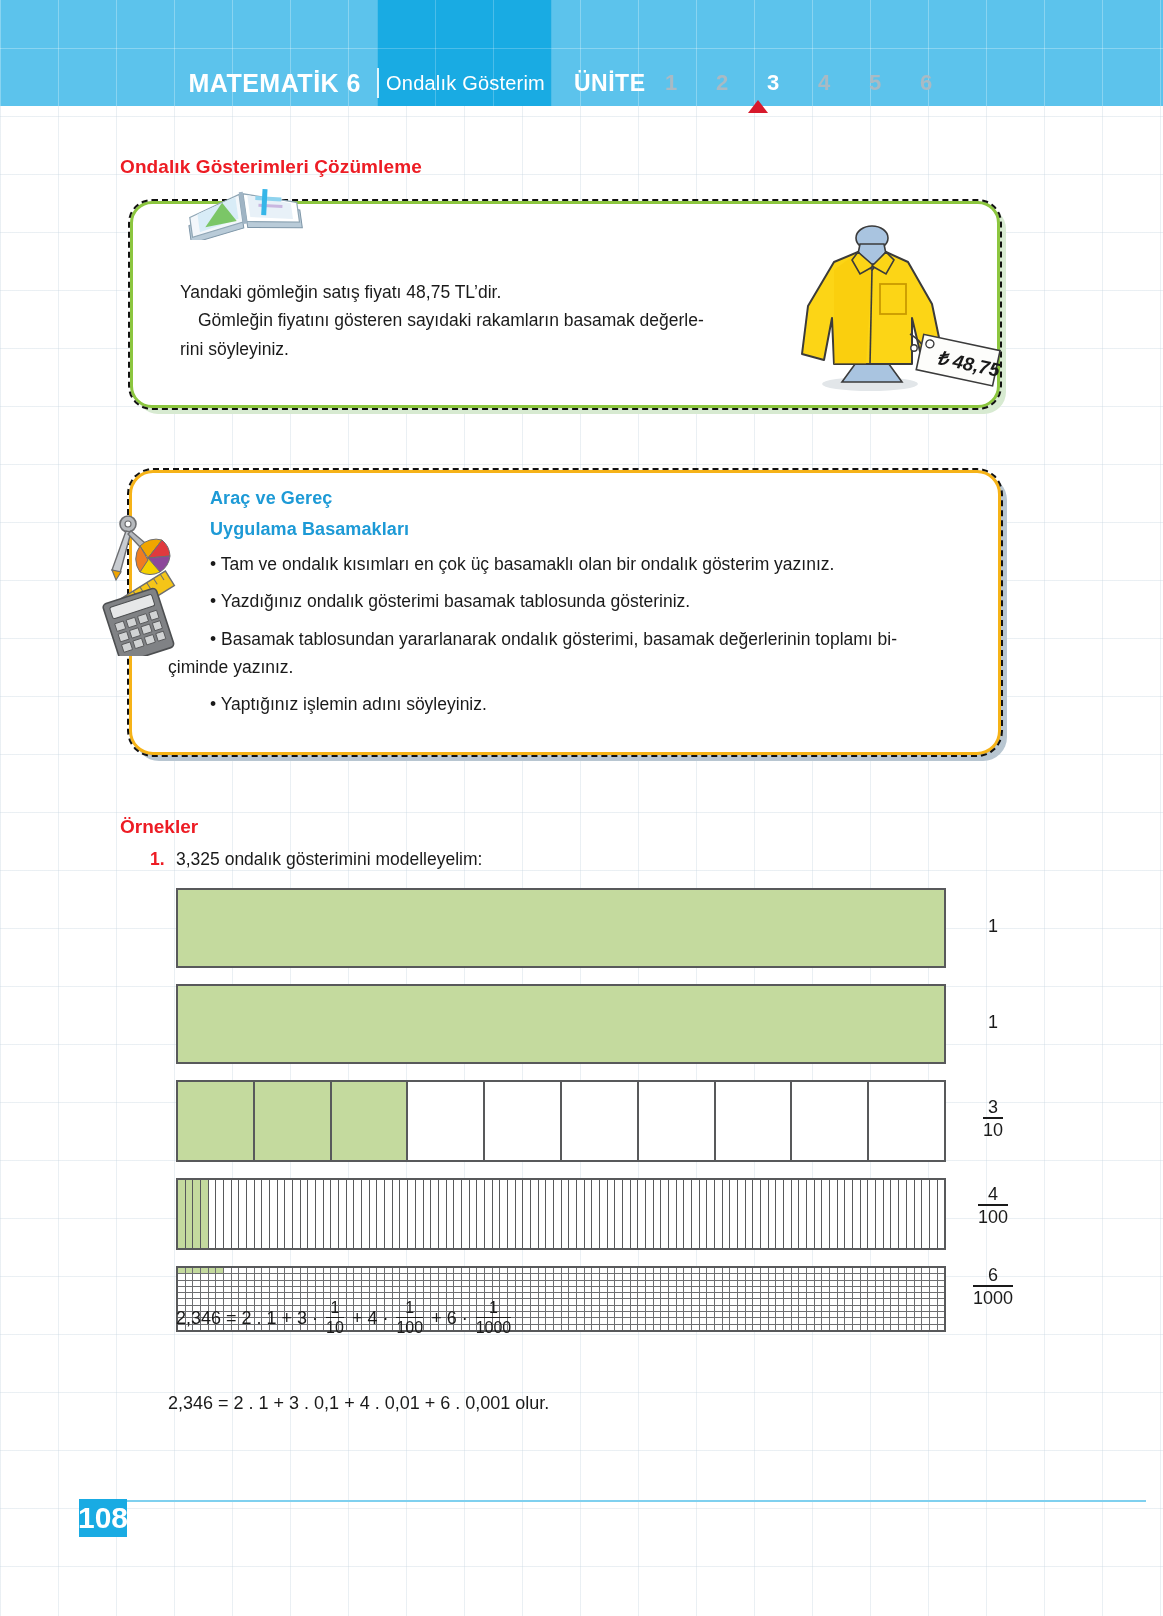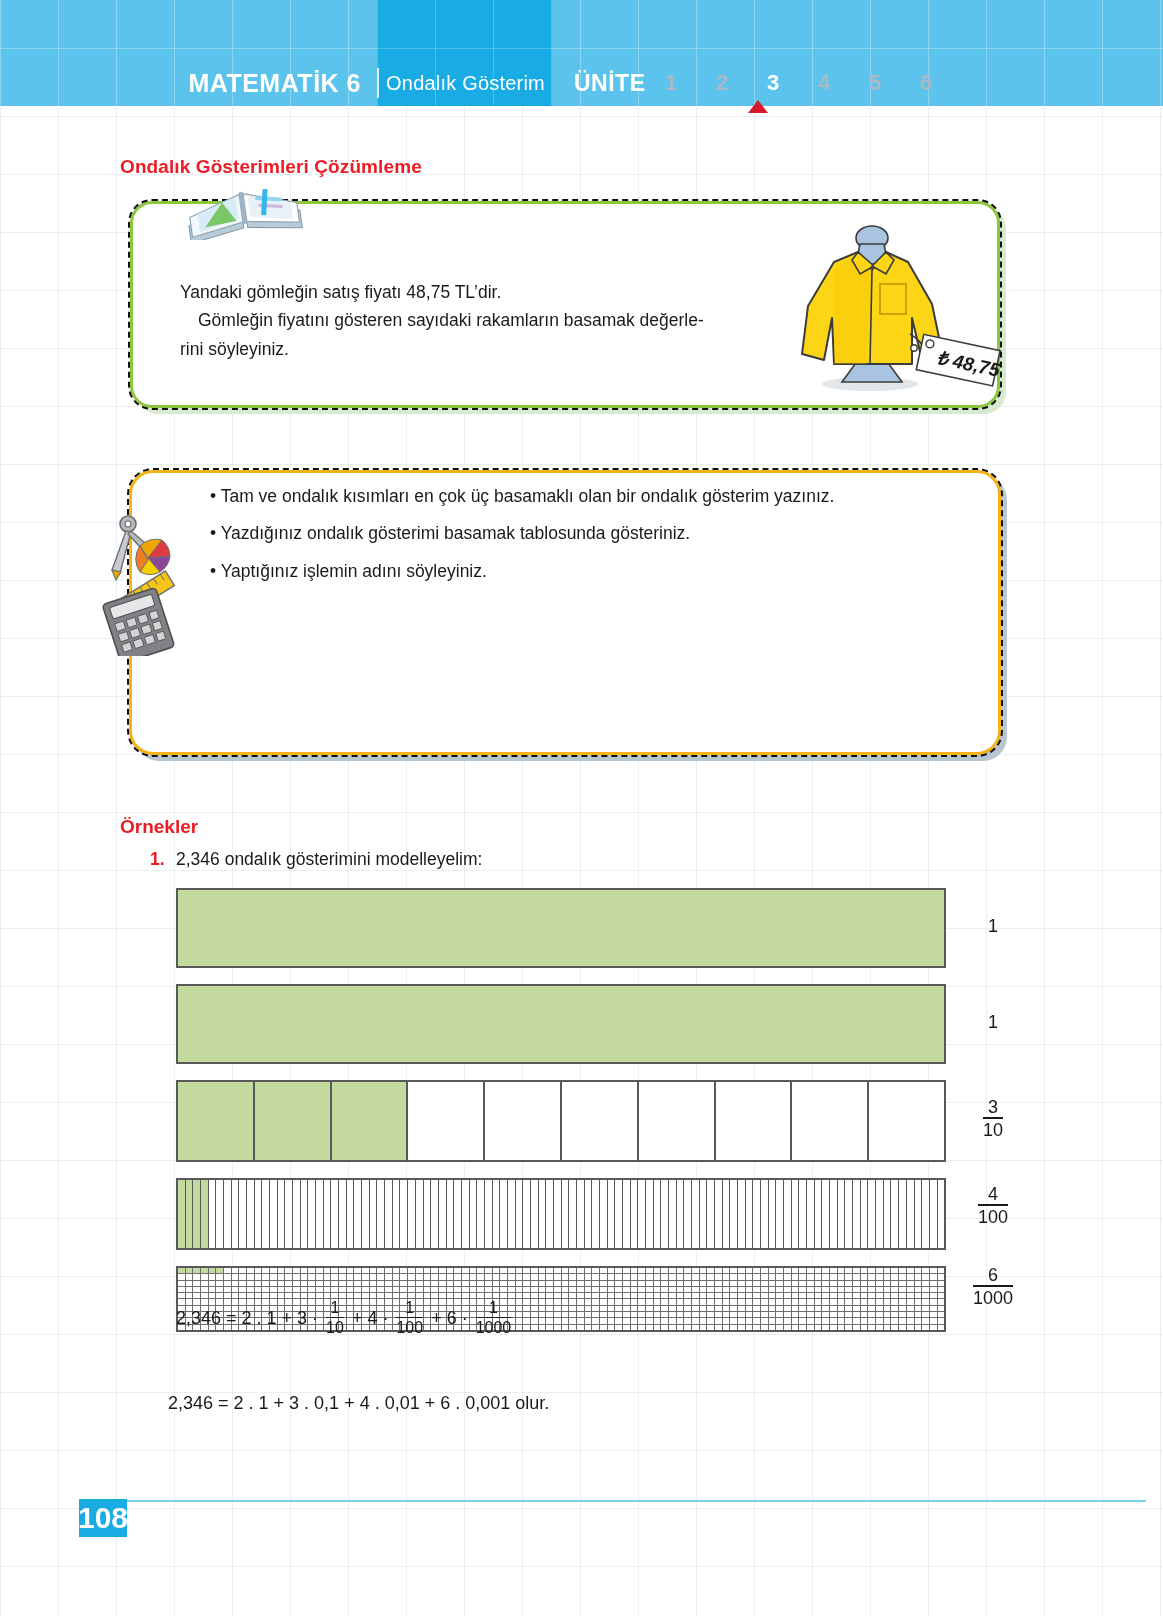--- a/index.html
+++ b/index.html
@@ -262,22 +262,28 @@
       <circle cx="166" cy="136" r="4" fill="#ffffff" stroke="#3b3b3b" stroke-width="1.4"></circle>
       <text x="176" y="154" font-family="Liberation Sans, sans-serif" font-size="19" font-weight="bold" font-style="italic" fill="#1a1a1a">₺ 48,75</text>
     </g>
   </svg>
 
   <div class="box2-shadow"></div>
   <div class="box2"></div>
   <div class="box2-dash"></div>
 
   <div class="box2-inner">
+    <div class="blue-head">Araç ve Gereç</div>
+    <div class="blue-head">Uygulama Basamakları</div>
     <div class="bullet-line">• Tam ve ondalık kısımları en çok üç basamaklı olan bir ondalık gösterim yazınız.</div>
     <div class="bullet-line">• Yazdığınız ondalık gösterimi basamak tablosunda gösteriniz.</div>
+    <div class="bullet-line bullet-wide">
+      <span>• Basamak tablosundan yararlanarak ondalık gösterimi, basamak değerlerinin toplamı bi-</span>
+      <span class="cont">çiminde yazınız.</span>
+    </div>
     <div class="bullet-line">• Yaptığınız işlemin adını söyleyiniz.</div>
   </div>
 
   <svg class="tools-icon" viewBox="0 0 82 158">
     <g>
       <circle cx="28" cy="26" r="8" fill="#b6b9bd" stroke="#6d6e71" stroke-width="1.6"></circle>
       <circle cx="28" cy="26" r="3" fill="#ffffff" stroke="#6d6e71" stroke-width="1.2"></circle>
       <path d="M26 33 L12 72 L20 75 L31 34 Z" fill="#c8ccd1" stroke="#6d6e71" stroke-width="1.4"></path>
       <path d="M31 33 L58 56 L52 62 L28 36 Z" fill="#b6b9bd" stroke="#6d6e71" stroke-width="1.4"></path>
       <path d="M12 72 L16 82 L21 74 Z" fill="#f0a500" stroke="#6d6e71" stroke-width="1.2"></path>
@@ -315,21 +321,21 @@
         <rect x="16" y="140" width="9" height="8"></rect>
           <rect x="28" y="140" width="9" height="8"></rect>
         <rect x="40" y="140" width="9" height="8"></rect>
           <rect x="52" y="140" width="8" height="8"></rect>
       </g>
     </g>
   </svg>
 
   <div class="examples-title">Örnekler</div>
   <div class="ex-num">1.</div>
-  <div class="ex-text">2,346 ondalık gösterimini modelleyelim:</div>
+  <div class="ex-text">3,325 ondalık gösterimini modelleyelim:</div>
 
   <div class="bars">
     <div class="bar whole"></div>
     <div class="bar whole"></div>
     <div class="bar tenths" id="bar-tenths">
         <div class="cell fill"></div>
         <div class="cell fill"></div>
         <div class="cell fill"></div>
         <div class="cell"></div>
         <div class="cell"></div>

